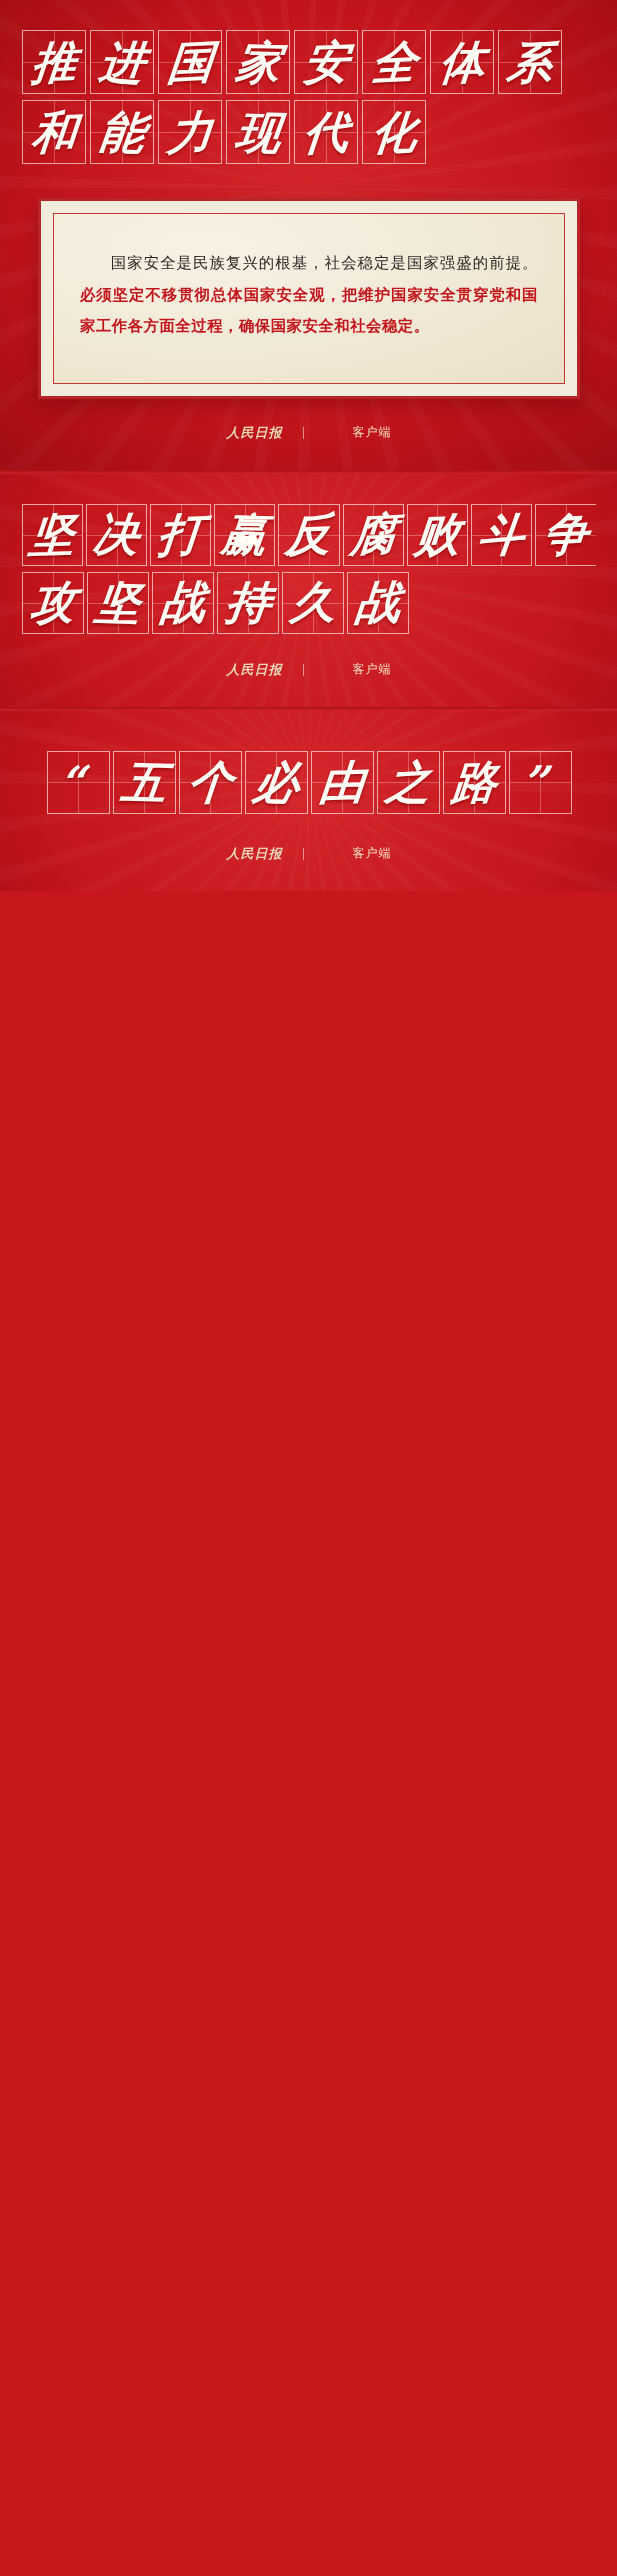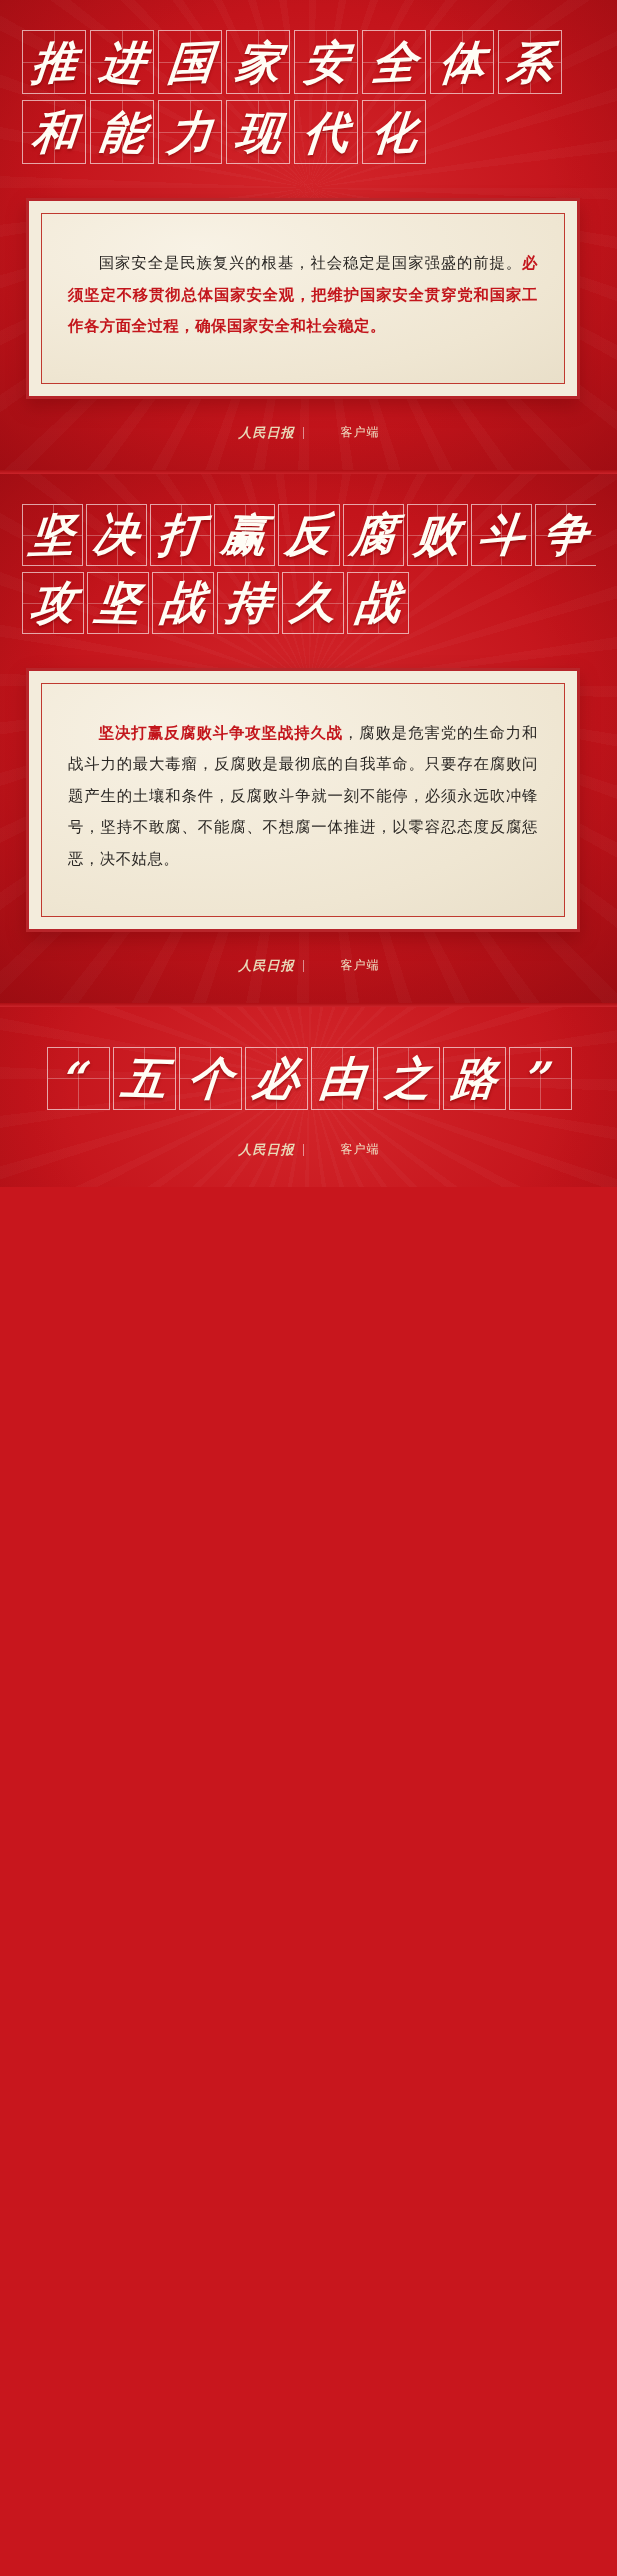--- a/index.html
+++ b/index.html
@@ -87,21 +87,21 @@
     letter-spacing: 0;
     text-shadow: 0 2px 3px rgba(120,0,0,.55);
     transform: skewX(-7deg) rotate(-2deg);
   }
   .hl-box:nth-child(even) .hl-ch { transform: skewX(-5deg) rotate(1.5deg); }
   .hl-box:nth-child(3n) .hl-ch { transform: skewX(-8deg) rotate(-3deg); }
 
   
   .card-wrap {
     position: relative;
-    padding: 22px 38px 10px 26px;
+    padding: 22px 38px 10px 38px;
   }
   .card {
     position: relative;
     background: #f3ecdc;
     border: 3px solid #b7252a;
     padding: 12px;
     box-shadow: 0 8px 18px rgba(90,0,0,.32);
   }
   .card-inner {
     border: 1.5px solid #c0392f;
@@ -122,21 +122,21 @@
 
   
   .signature {
     position: relative;
     text-align: center;
     padding: 14px 0 0 0;
   }
   .sig-inner {
     display: inline-flex;
     align-items: center;
-    gap: 8px;
+    gap: 20px;
   }
   .sig-logo {
     font-family: "DejaVu Serif", serif;
     font-size: 13px;
     font-weight: 700;
     color: #e9d9b8;
     letter-spacing: 1px;
     font-style: italic;
   }
   .sig-bar {
@@ -285,27 +285,20 @@
           </div>
         <div class="hl-box" style="width:62px;height:62px">
             <span class="hl-ch">久</span>
           </div>
         <div class="hl-box" style="width:62px;height:62px">
             <span class="hl-ch">战</span>
           </div>
       </div>
     </div>
 
-    <div class="card-wrap">
-      <div class="card">
-        <div class="card-inner">
-          <p class="para"><span class="hl">坚决打赢反腐败斗争攻坚战持久战</span><span>，腐败是危害党的生命力和战斗力的最大毒瘤，反腐败是最彻底的自我革命。只要存在腐败问题产生的土壤和条件，反腐败斗争就一刻不能停，必须永远吹冲锋号，坚持不敢腐、不能腐、不想腐一体推进，以零容忍态度反腐惩恶，决不姑息。</span></p>
-        </div>
-      </div>
-    </div>
 
     <div class="signature">
       <span class="sig-inner">
         <span class="sig-logo">人民日报</span>
         <span class="sig-bar"></span>
         <span class="sig-text">客户端</span>
       </span>
     </div>
     <div class="panel-pad-bottom"></div>
   </section>

